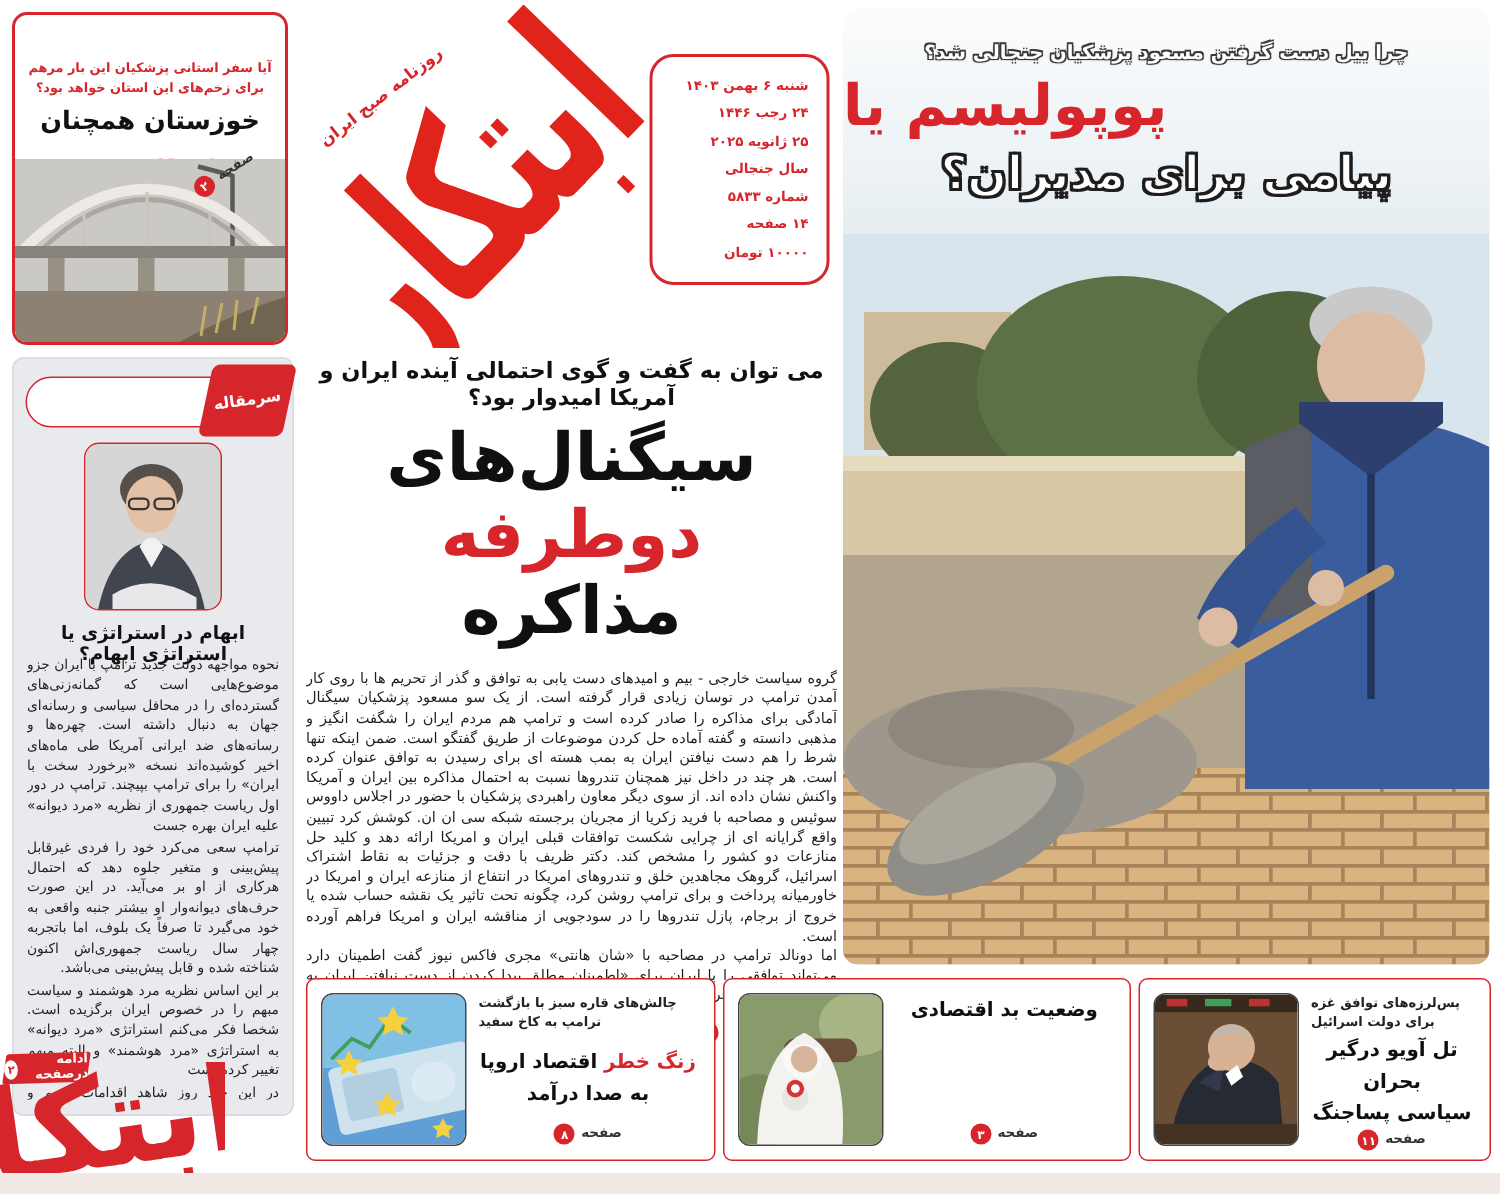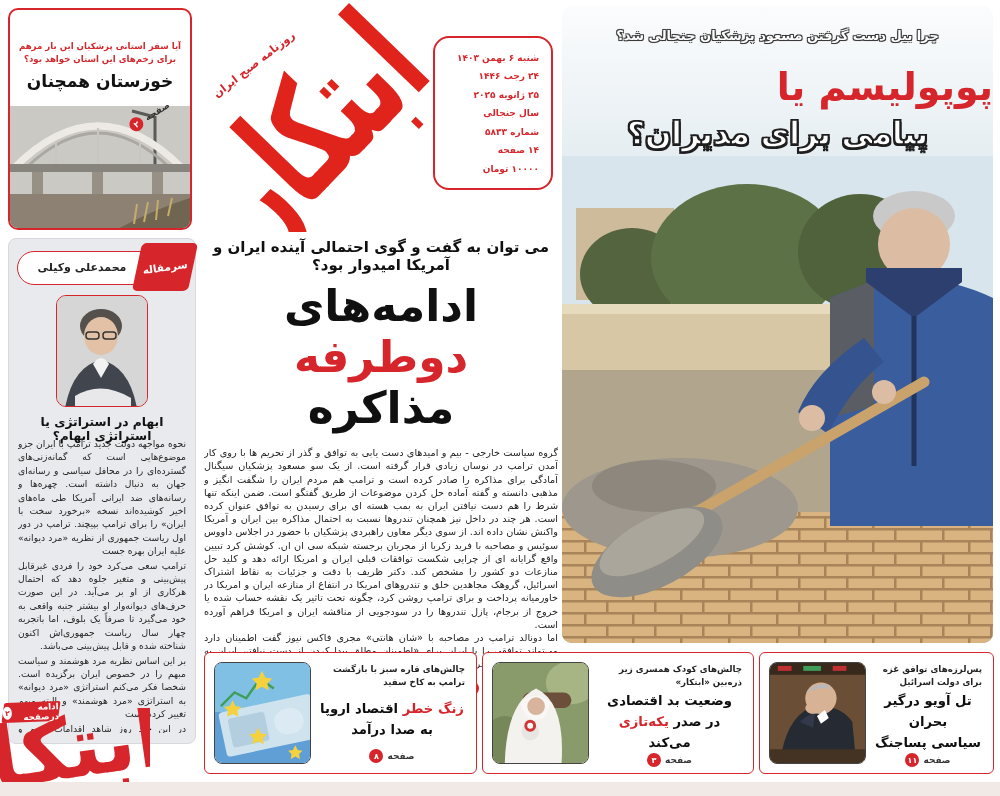--- a/index.html
+++ b/index.html
@@ -40,21 +40,21 @@
   #datebox { left:433px; top:36px; width:120px; height:154px; border:2px solid #d6262b;
     border-radius:16px; padding:11px 12px; background:#fff; }
   #datebox span { display:block; font-size:9px; font-weight:700; color:#d6262b;
     line-height:2.05; text-align:right; }
 
   
   #lead { left:562px; top:6px; width:431px; height:637px; border-radius:10px; overflow:hidden;
     background:linear-gradient(180deg,#fbfcfd 0%, #e9f0f4 20%, #dfe9ee 30%); }
   #lead .kick { margin-top:22px; text-align:center; font-size:13px; font-weight:800; color:#fff;
     text-shadow:1px 1px 0 #3a3a3a,-1px -1px 0 #3a3a3a,1px -1px 0 #3a3a3a,-1px 1px 0 #3a3a3a,0 0 2px #3a3a3a; }
-  #lead .t1 { margin-top:22px; text-align:right; font-size:38px; font-weight:800; color:#d6262b; }
+  #lead .t1 { margin-top:5px; text-align:left; font-size:38px; font-weight:800; color:#d6262b; }
   #lead .t2 { margin-top:6px; text-align:center; font-size:31px; font-weight:800; color:#fff;
     -webkit-text-stroke:1.4px #1e1e1e;
     text-shadow:1.5px 1.5px 0 #1e1e1e,-1.5px -1.5px 0 #1e1e1e,1.5px -1.5px 0 #1e1e1e,-1.5px 1.5px 0 #1e1e1e; }
   #lead .lbadge { position:absolute; right:308px; top:170px; }
   #lead svg.scene { position:absolute; left:0; top:150px; width:431px; height:487px; display:block; }
 
   
   #main { left:204px; top:238px; width:354px; }
   #main .kick { text-align:center; font-size:15px; font-weight:800; color:#101010; }
   #main .title { margin-top:6px; text-align:center; font-weight:800; color:#101010;
@@ -96,21 +96,21 @@
     color:#d6262b; transform:rotate(-8deg); }
 
   
   .bstory { position:absolute; top:652px; height:122px; border:1.5px solid #d6262b;
     border-radius:6px; background:#fff; display:flex; padding:9px; gap:6px; }
   #bs1 { left:204px; width:273px; }
   #bs2 { left:482px; width:272px; }
   #bs3 { left:759px; width:235px; }
   .bstory .btext { flex:1; display:flex; flex-direction:column; align-items:center;
     justify-content:space-between; padding:1px 2px; }
-  .bstory .bkick { font-size:8.7px; font-weight:700; color:#222; text-align:right; line-height:1.55; }
+  .bstory .bkick { font-size:8.7px; font-weight:700; color:#222; text-align:left; line-height:1.55; }
   .bstory .bhead { font-size:13.2px; font-weight:800; color:#0f0f0f; text-align:center; line-height:1.6; }
   .bstory .bimg { width:97px; border:1px solid #444; border-radius:8px; overflow:hidden;
     position:relative; flex-shrink:0; }
   .bstory .bimg svg { display:block; width:100%; height:100%; }
 
   
   #fold { left:0; top:782px; width:1000px; height:14px; background:#f0e9e6; }
 </style>
 </head>
 <body>
@@ -203,38 +203,37 @@
       <g transform="rotate(-28 95 396)">
         <ellipse cx="95" cy="396" rx="72" ry="34" fill="#8f8d87"></ellipse>
         <ellipse cx="95" cy="385" rx="58" ry="23" fill="#aba69b"></ellipse>
       </g>
     </svg>
   </div>
 
   <div id="main" class="abs">
     <div class="kick">می توان به گفت و گوی احتمالی آینده ایران و آمریکا امیدوار بود؟</div>
     <div class="title">
-      <span>ادامه‌های</span>
+      <span>سیگنال‌های</span>
       <span class="red">دوطرفه</span>
       <div>مذاکره</div>
     </div>
     <div class="body">
       <p>گروه سیاست خارجی - بیم و امیدهای دست یابی به توافق و گذر از تحریم ها با روی کار آمدن ترامپ در نوسان زیادی قرار گرفته است. از یک سو مسعود پزشکیان سیگنال آمادگی برای مذاکره را صادر کرده است و ترامپ هم مردم ایران را شگفت انگیز و مذهبی دانسته و گفته آماده حل کردن موضوعات از طریق گفتگو است. ضمن اینکه تنها شرط را هم دست نیافتن ایران به بمب هسته ای برای رسیدن به توافق عنوان کرده است. هر چند در داخل نیز همچنان تندروها نسبت به احتمال مذاکره بین ایران و آمریکا واکنش نشان داده اند. از سوی دیگر معاون راهبردی پزشکیان با حضور در اجلاس داووس سوئیس و مصاحبه با فرید زکریا از مجریان برجسته شبکه سی ان ان. کوشش کرد تبیین واقع گرایانه ای از چرایی شکست توافقات قبلی ایران و امریکا ارائه دهد و کلید حل منازعات دو کشور را مشخص کند. دکتر ظریف با دقت و جزئیات به نقاط اشتراک اسرائیل، گروهک مجاهدین خلق و تندروهای امریکا در انتفاع از منازعه ایران و امریکا در خاورمیانه پرداخت و برای ترامپ روشن کرد، چگونه تحت تاثیر یک نقشه حساب شده یا خروج از برجام، پازل تندروها را در سودجویی از مناقشه ایران و امریکا فراهم آورده است.</p>
       <p>اما دونالد ترامپ در مصاحبه با «شان هانتی» مجری فاکس نیوز گفت اطمینان دارد می‌تواند توافقی را با ایران برای «اطمینان مطلق پیدا کردن از دست نیافتن ایران به سلاح هسته‌ای» برقرار کند.</p>
       <p>همچنین آکسیوس مدعی شد که دیپلمات‌های اروپایی به وبسایت آکسیوس گفتند که ایرانی‌ها در این مذاکرات به صراحت اعلام کردند که می‌خواهند مذاکراتی را درباره توافق هسته‌ای جدیدی آغاز کنند که با توافق سال ۲۰۱۵، که ترامپ در سال ۲۰۱۸ از آن خارج شد، متفاوت باشد.</p>
     </div>
     <div class="cont">
       <span>شرح درصفحه</span>
       <span class="num badge-num" style="width:15px;height:15px;border-radius:50%;background:#d6262b;color:#fff;font-size:7.5px;display:inline-flex;align-items:center;justify-content:center;">۱۱</span>
     </div>
   </div>
 
   <div id="ed" class="abs">
     <div class="pill"></div>
-    <div class="author">محمدعلی وکیلی</div>
     <div class="flag">
       <span>سرمقاله</span>
     </div>
     <div class="photo">
       <svg viewBox="0 0 92 112" width="92" height="112" preserveAspectRatio="none">
         <rect width="92" height="112" fill="#d6d6d6"></rect>
         <ellipse cx="46" cy="30" rx="21" ry="17" fill="#55504b"></ellipse>
         <ellipse cx="46" cy="40" rx="17" ry="19" fill="#e2c1a6"></ellipse>
         <rect x="31" y="36" width="13" height="7" rx="3" fill="none" stroke="#333" stroke-width="1.5"></rect>
         <rect x="48" y="36" width="13" height="7" rx="3" fill="none" stroke="#333" stroke-width="1.5"></rect>
@@ -289,28 +288,22 @@
           <path d="M18 38 l3 6 6 .7 -4.3 4.2 1.1 6 -5.8-3 -5.8 3 1.1-6 -4.3-4.2 6-.7 Z"></path>
           <path d="M44 66 l3 6 6 .7 -4.3 4.2 1.1 6 -5.8-3 -5.8 3 1.1-6 -4.3-4.2 6-.7 Z"></path>
           <path d="M82 84 l2.4 4.8 5 .6 -3.6 3.4 .9 5 -4.7-2.5 -4.7 2.5 .9-5 -3.6-3.4 5-.6 Z"></path>
         </g>
       </svg>
     </div>
   </div>
 
   <div id="bs2" class="bstory">
     <div class="btext">
-      <div class="bkick">چالش‌های کودک همسری زیر ذره‌بین «ابتکار»</div>
       <div class="bhead">
         <div>وضعیت بد اقتصادی</div>
-        <div>
-          <span>در صدر</span>
-          <span class="red">یکه‌تازی</span>
-          <span>می‌کند</span>
-        </div>
       </div>
       <div class="badge">
         <span class="lbl">صفحه</span>
         <span class="num">۳</span>
       </div>
     </div>
     <div class="bimg">
       <svg viewBox="0 0 97 102" preserveAspectRatio="none">
         <rect width="97" height="102" fill="#8a9b6b"></rect>
         <ellipse cx="80" cy="20" rx="26" ry="22" fill="#a7b585"></ellipse>

